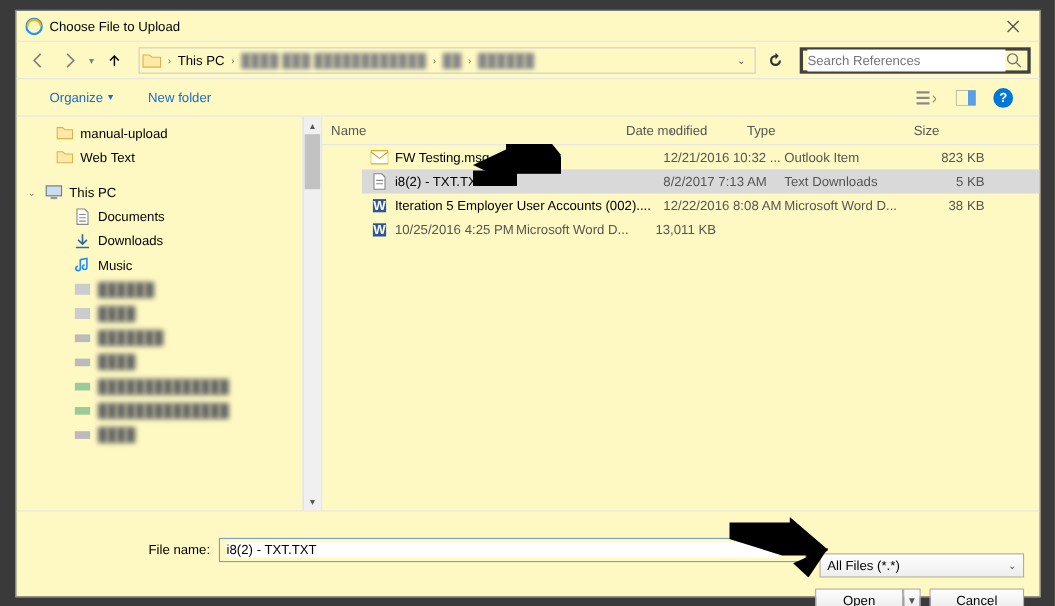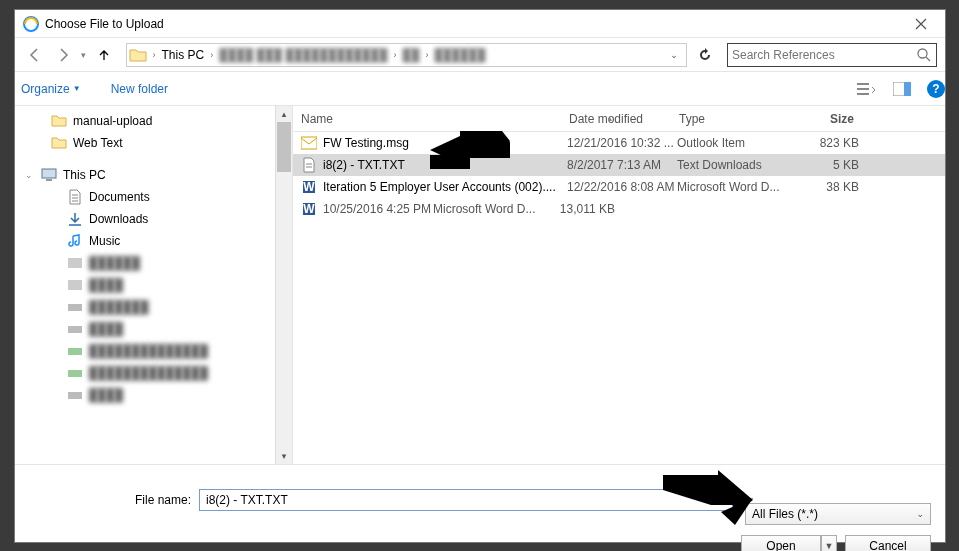--- a/index.html
+++ b/index.html
@@ -1,36 +1,36 @@
 <!DOCTYPE html>
 <html><head>
 <meta charset="utf-8">
 <style>
   * { box-sizing: border-box; margin: 0; padding: 0; font-family: "Segoe UI", Tahoma, sans-serif; font-size: 12px; }
   body { background: #3a3a3a; width: 959px; height: 551px; overflow: hidden; position: relative; }
-  .dialog { position: absolute; left: 14px; top: 9px; width: 932px; height: 534px; background: #ffffff; border: 1px solid #7a7a7a; display: flex; flex-direction: column; }
+  .dialog { position: absolute; left: 14px; top: 9px; width: 932px; height: 534px; background: #fef9c3; border: 1px solid #7a7a7a; display: flex; flex-direction: column; }
   .titlebar { height: 28px; display: flex; align-items: center; padding: 0 2px 0 8px; border-bottom: 1px solid #e5e5e5; }
   .titlebar .ie-icon { width: 16px; height: 16px; margin-right: 6px; }
   .titlebar .title { flex: 1; color: #000; }
   .titlebar .close { width: 44px; height: 26px; display:flex; align-items:center; justify-content:center; color:#555; }
   .navrow { height: 34px; display:flex; align-items:center; padding: 0 8px; gap:4px; border-bottom: 1px solid #e5e5e5; }
   .arrowbtn { width:24px; height:24px; display:flex; align-items:center; justify-content:center; color:#808080; }
   .arrowbtn.enabled { color:#000; }
   .chev-down { color:#808080; font-size:9px; padding:0 2px;}
   .addressbar { flex:1; height:24px; border:1px solid #ccc; display:flex; align-items:center; padding:0 2px; margin-left:6px; }
   .addressbar .folder-icon { width:18px; height:16px; margin-right:4px; }
   .addressbar .crumb { padding:0 4px; height:100%; display:flex; align-items:center; }
   .addressbar .sep { color:#666; font-size:9px; padding:0 2px; }
   .addressbar .blurcrumb { color: transparent; text-shadow: 0 0 4px #888; padding:0 4px; }
   .addr-drop { width:20px; display:flex; align-items:center; justify-content:center; color:#555; font-size:9px;}
   .refresh { width:28px; height:24px; display:flex; align-items:center; justify-content:center; color:#333; }
-  .searchbox { width:210px; height:24px; border:1px solid #404040; display:flex; align-items:center; padding:0 4px; margin-left:4px; }
+  .searchbox { width:210px; height:24px; border:3px solid #404040; display:flex; align-items:center; padding:0 4px; margin-left:4px; }
   .searchbox input { flex:1; border:none; outline:none; font-size:12px; height:20px; }
   .searchbox .sicon { width:16px; height:16px; }
-  .toolbar { height: 34px; display:flex; align-items:center; padding:0 0; border-bottom: 1px solid #e5e5e5; }
+  .toolbar { height: 34px; display:flex; align-items:center; padding:0 24px; border-bottom: 1px solid #e5e5e5; }
   .toolbar .lnk { color:#1a6bcc; padding:4px 6px; display:flex; align-items:center; gap:3px; }
   .toolbar .fill { flex:1; }
   .toolbar .viewbtn { width:30px; height:24px; display:flex; align-items:center; justify-content:center; color:#555; margin-left:6px;}
   .toolbar .help { width:18px; height:18px; border-radius:50%; background:#0078d7; color:#fff; display:flex; align-items:center; justify-content:center; font-weight:bold; font-size:12px; margin-left:10px;}
   .body { flex:1; display:flex; min-height:0; }
   .navpane { width:278px; border-right:1px solid #e5e5e5; overflow:hidden; display:flex; }
   .navtree { flex:1; padding:4px 0; }
   .navitem { height:22px; display:flex; align-items:center; padding-left:18px; gap:6px; }
   .navitem.indent1 { padding-left:36px; }
   .navitem.indent2 { padding-left:36px; }
@@ -42,22 +42,22 @@
   .vscroll { width:17px; background:#f0f0f0; border-left:1px solid #ddd; position:relative; }
   .vscroll .thumb { position:absolute; left:1px; right:1px; top:4px; height:14px; background:#c2c2c2; }
   .vscroll .arrow { position:absolute; left:0; right:0; height:16px; display:flex; align-items:center; justify-content:center; font-size:9px; color:#555; }
   .listpane { flex:1; display:flex; flex-direction:column; position:relative; }
   .listheader { height:26px; display:flex; align-items:center; border-bottom:1px solid #e5e5e5; color:#555; }
   .listheader .col { padding:0 8px; display:flex; align-items:center; height:100%; border-right:1px solid transparent; }
   .listheader .col .sort { font-size:8px; color:#888; margin-left:auto; }
   .col-name { flex: 0 0 268px; }
   .col-date { flex: 0 0 110px; }
   .col-type { flex: 0 0 112px; }
-  .col-size { flex: 0 0 80px; text-align:right; justify-content:flex-end;font-weight:bold; }
-  .filerow { height:22px; display:flex; align-items:center; padding-left:8px; }
+  .col-size { flex: 0 0 80px; text-align:right; justify-content:flex-end; }
+  .filerow { height:22px; display:flex; align-items:center; padding-left:8px;margin-left:36px; }
   .filerow.selected { background:#d9d9d9; }
   .filerow .ficon { width:16px; height:16px; margin-right:6px; }
   .filerow .fname { flex:0 0 244px; white-space:nowrap; overflow:hidden; text-overflow:ellipsis; }
   .filerow .fdate { flex:0 0 110px; color:#555; white-space:nowrap; overflow:hidden; text-overflow:ellipsis;}
   .filerow .ftype { flex:0 0 112px; color:#555; white-space:nowrap; overflow:hidden; text-overflow:ellipsis;}
   .filerow .fsize { flex:0 0 80px; color:#555; text-align:right; padding-right:10px;}
   .bottombar { height:78px; border-top:1px solid #e5e5e5; padding:10px 14px; display:flex; flex-direction:column; gap:10px; }
   .fname-row { display:flex; align-items:center; }
   .fname-label { width:170px; text-align:right; padding-right:8px; }
   .fname-input { flex:1; height:22px; border:1px solid #7a9cc6; padding:0 6px; display:flex; align-items:center; }

